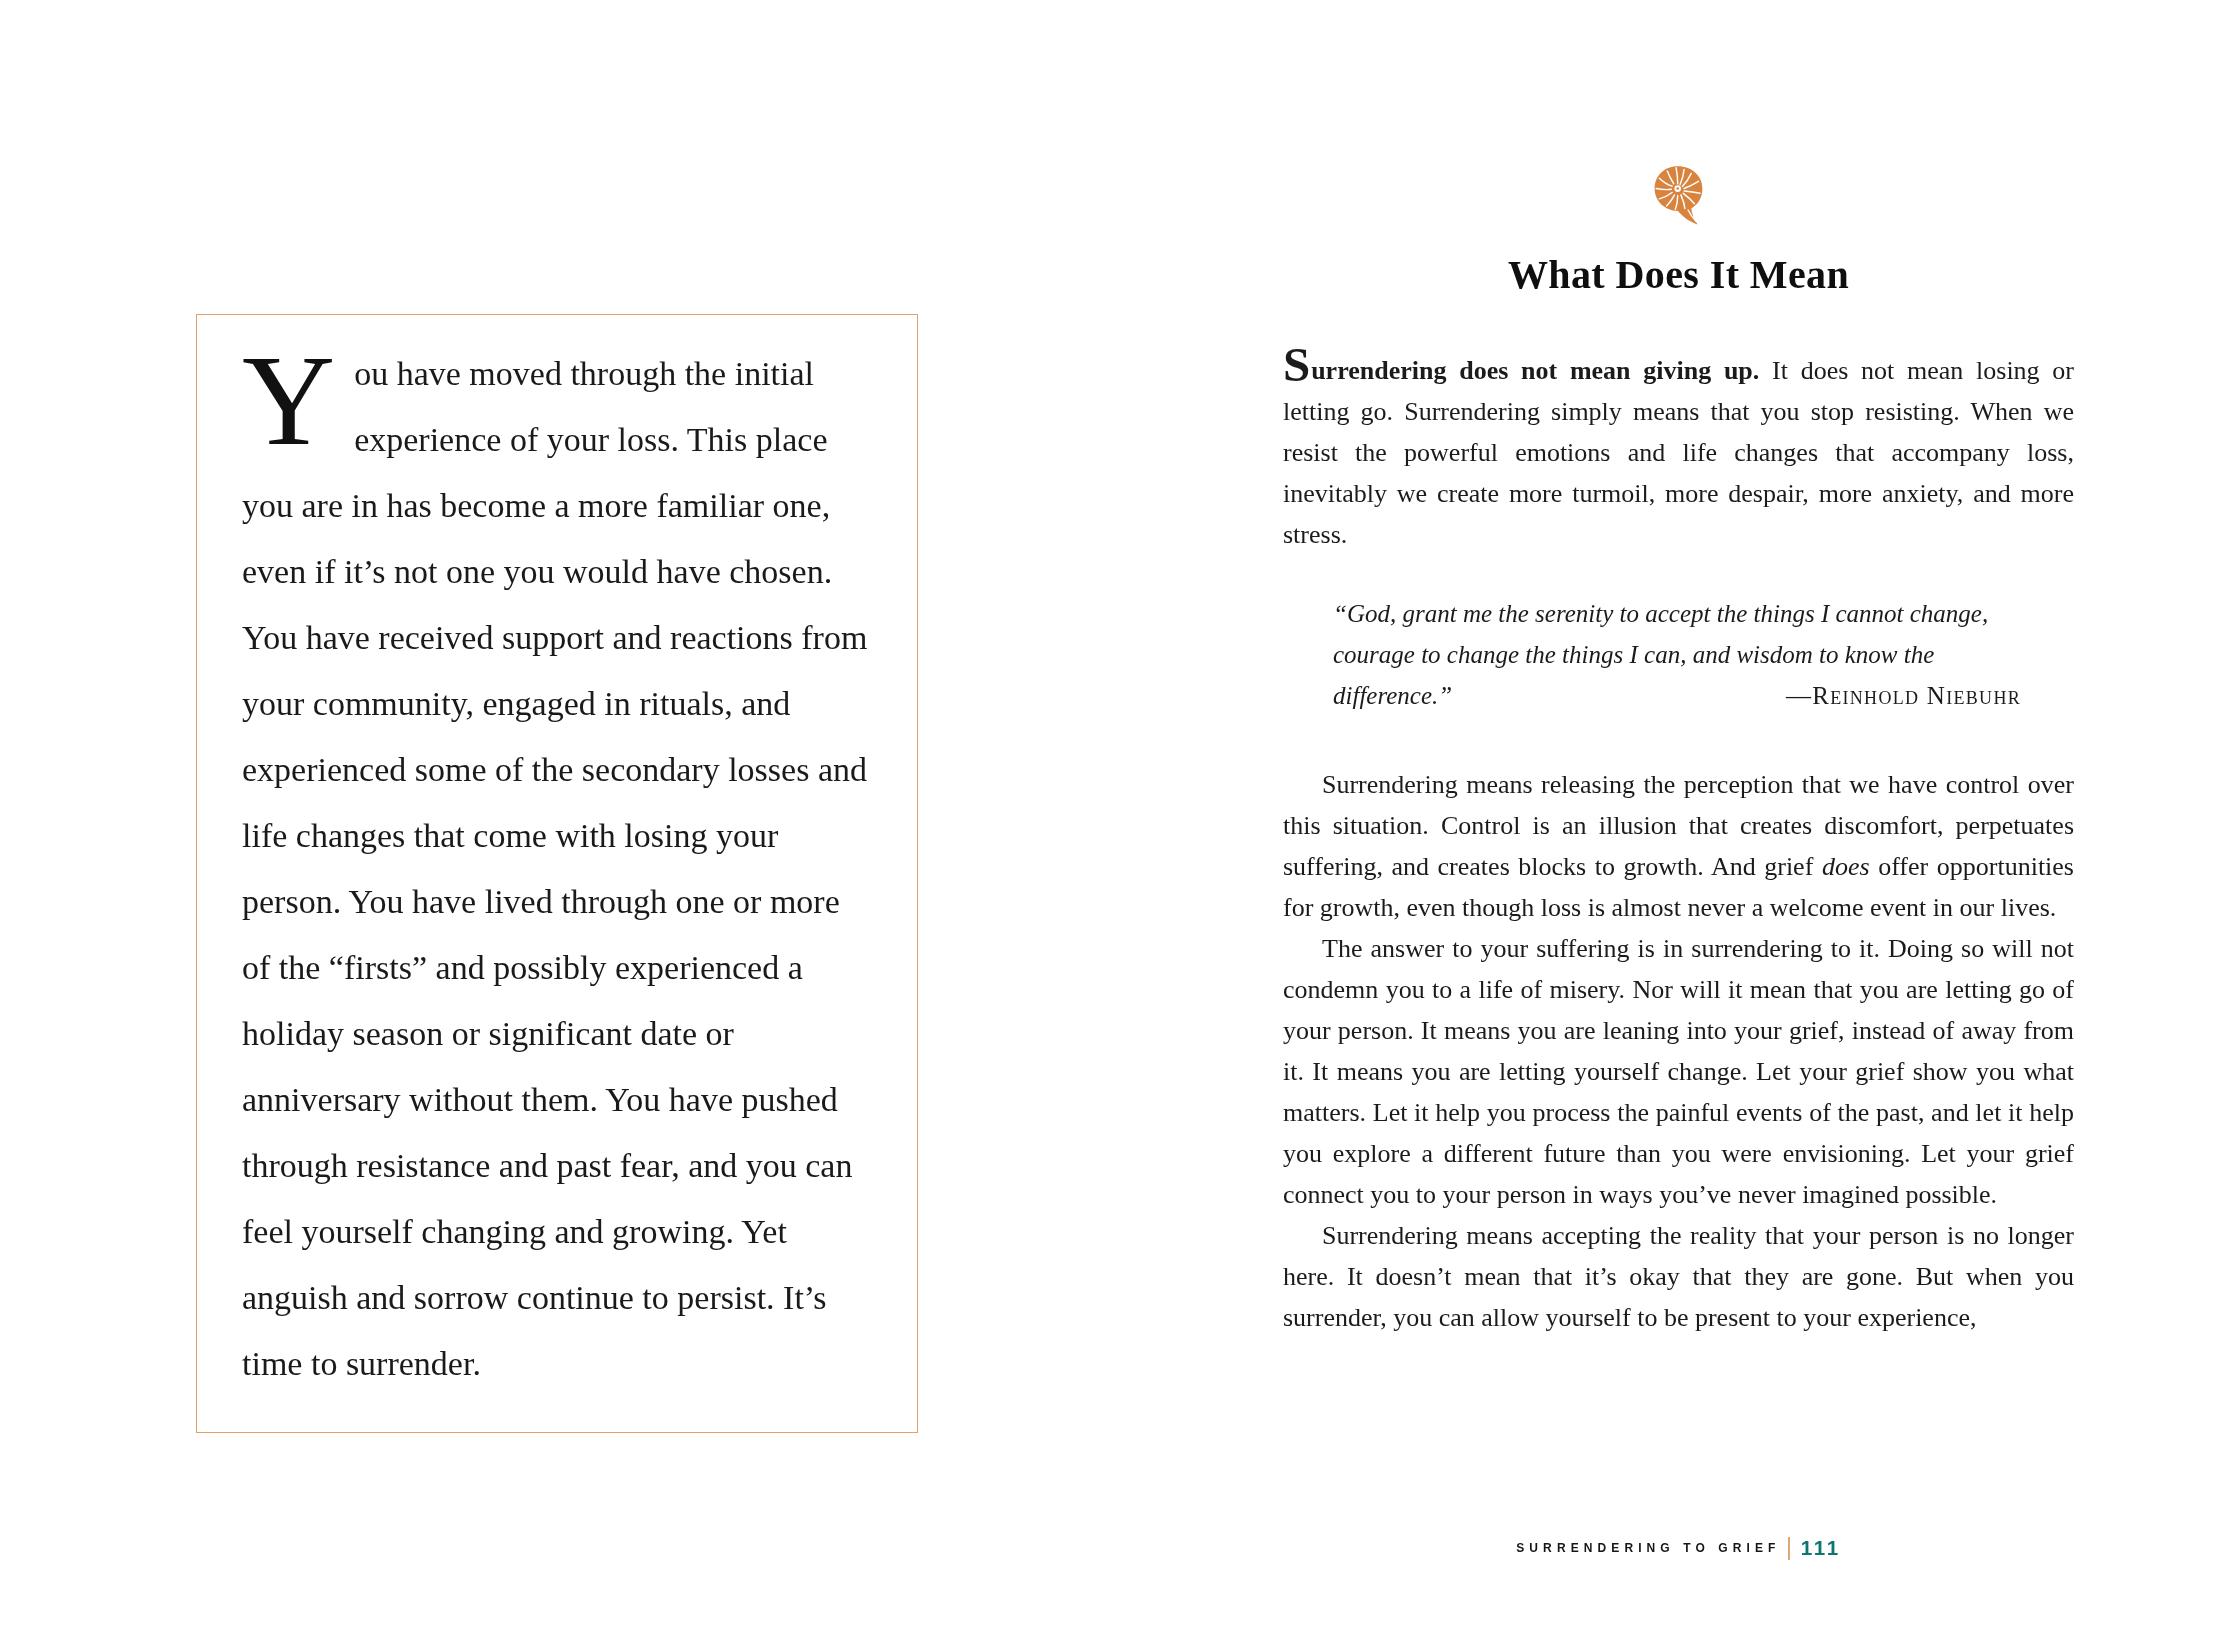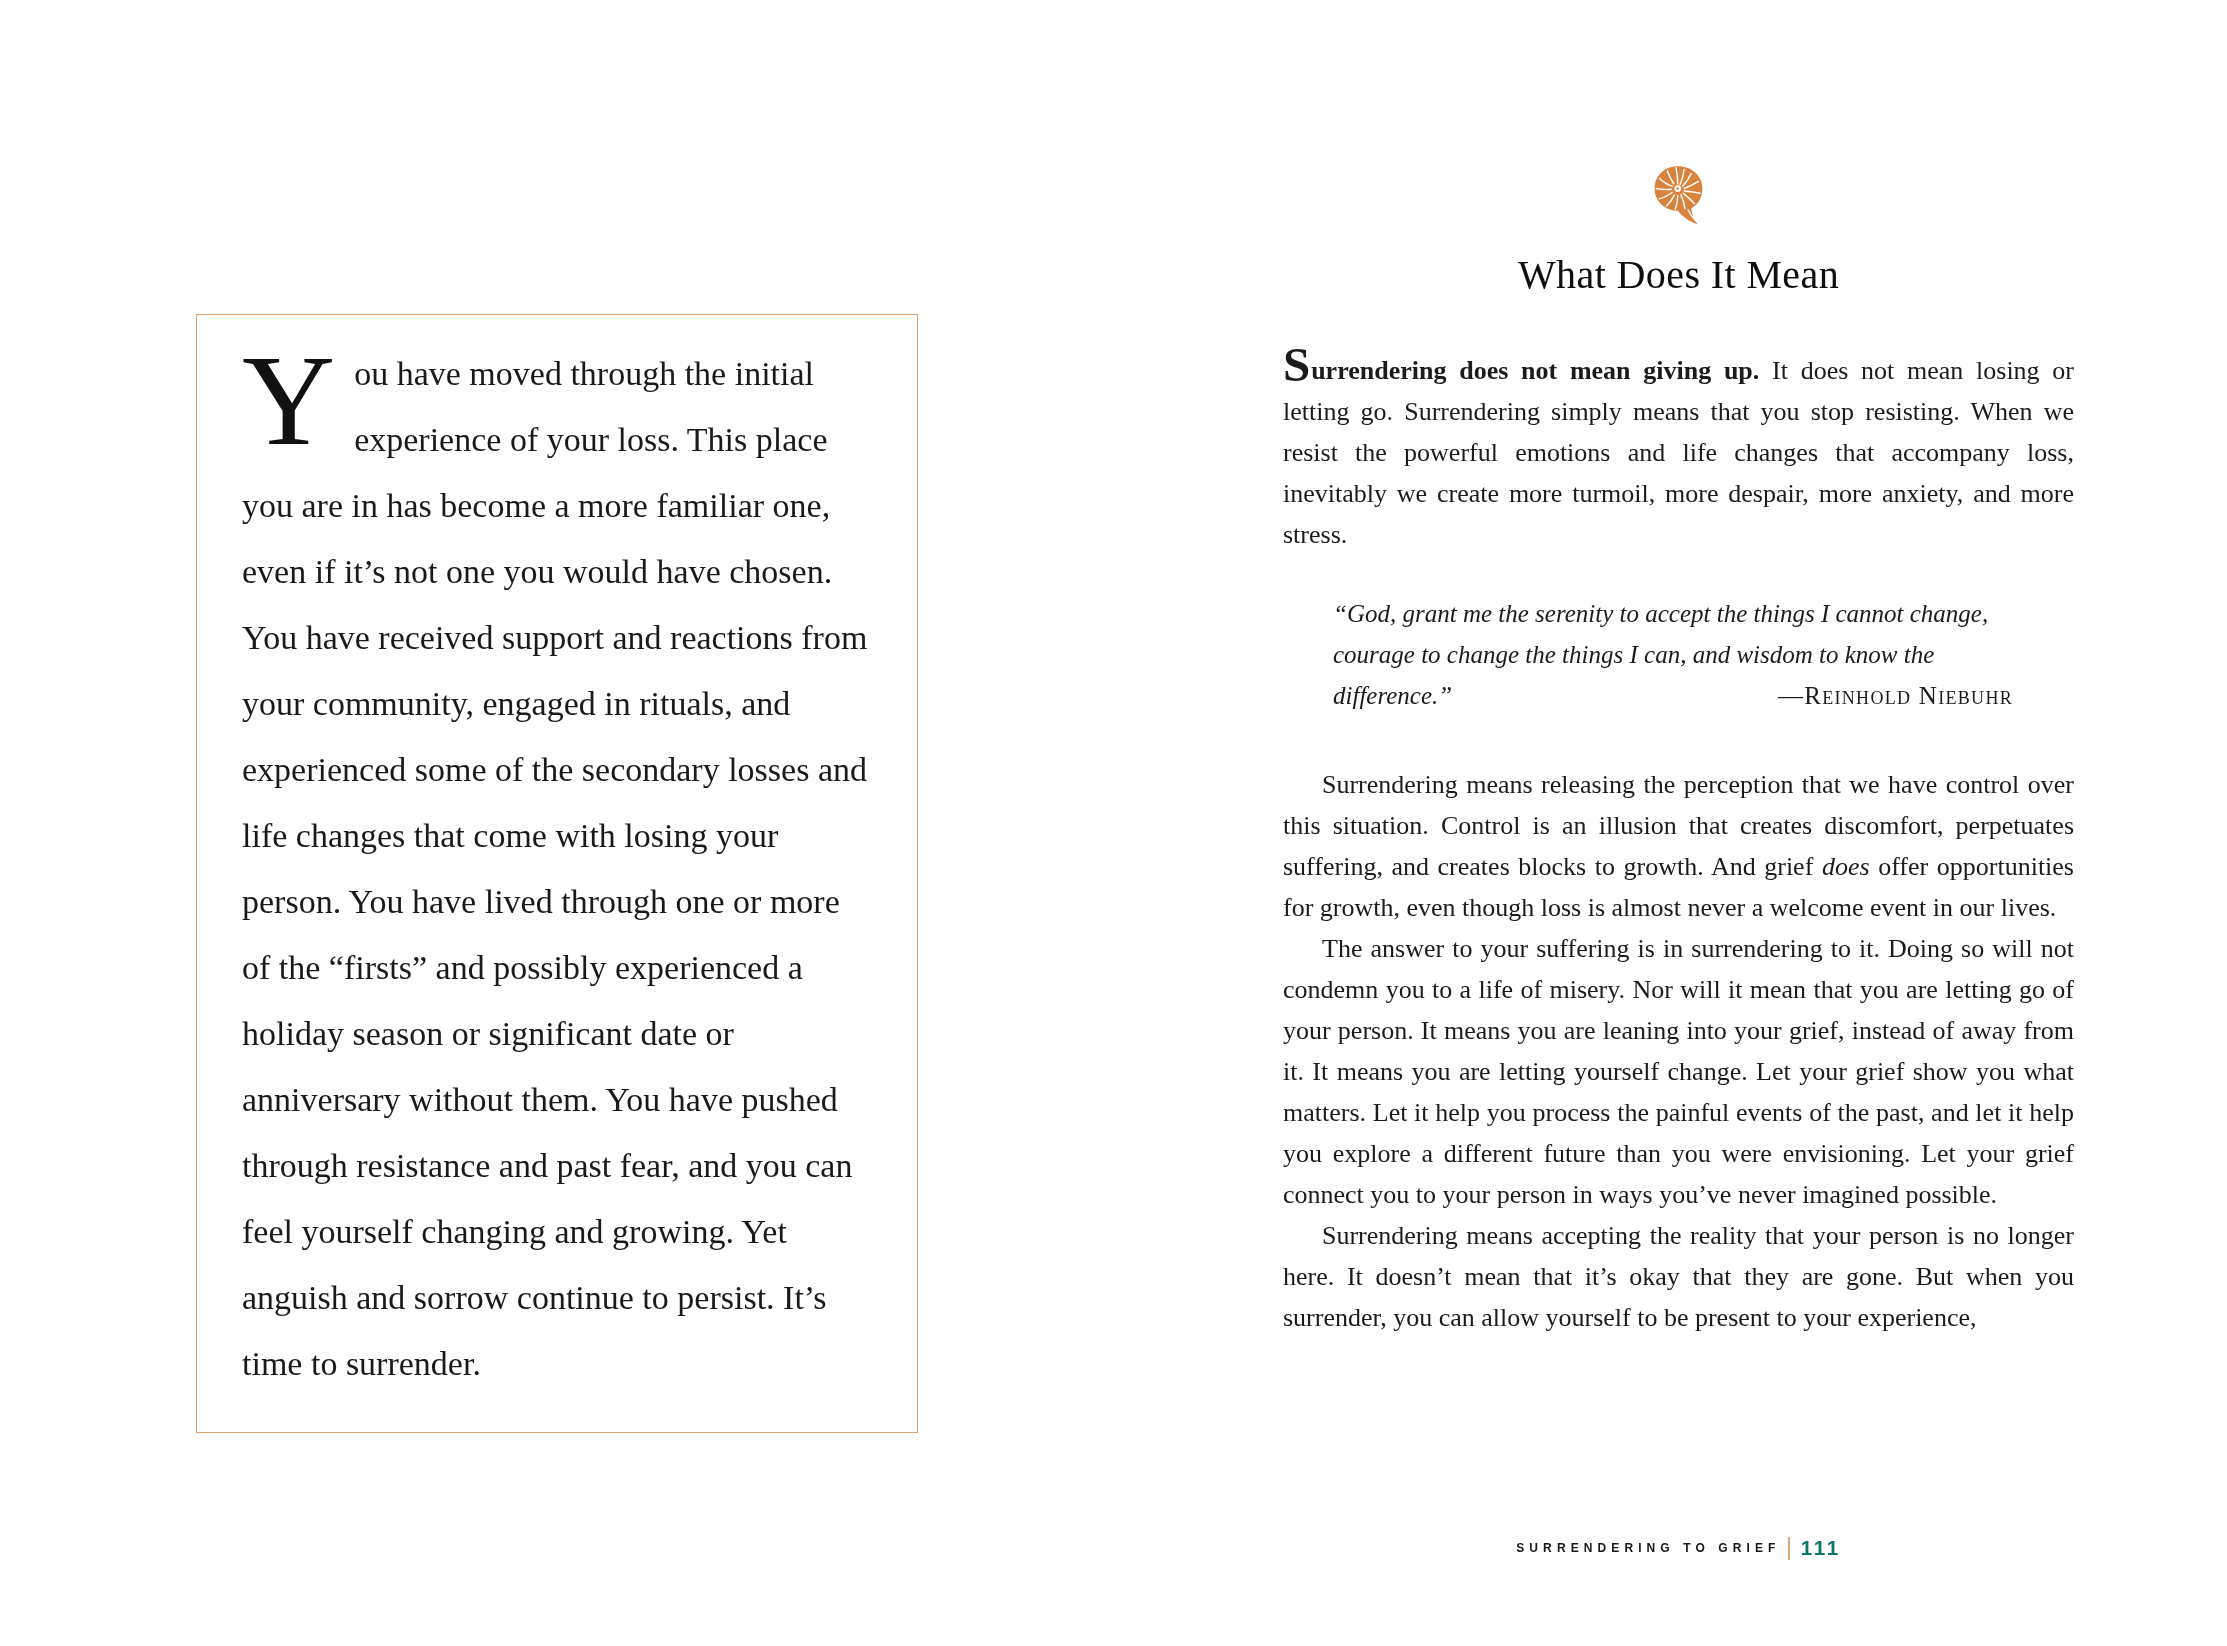--- a/index.html
+++ b/index.html
@@ -43,21 +43,21 @@
     color: #1b1b1b;
   }
   .ornament {
     display: block;
     margin: 164px auto 0;
     width: 51px; height: 65px;
   }
   .chapter-title {
     margin: 20.6px 0 0;
     text-align: center;
-    font-weight: normal;
+    font-weight: bold;
     font-size: 40px;
     line-height: 50px;
     color: #0f0f0f;
     letter-spacing: 0.4px;
   }
   .body-text {
     font-size: 26px;
     line-height: 41px;
     text-align: justify;
     color: #1b1b1b;
@@ -78,21 +78,21 @@
     position: relative;
     margin: 38px 53px 0 50px;
     font-style: italic;
     font-size: 25px;
     line-height: 41px;
     text-align: left;
     color: #1b1b1b;
   }
   .attribution {
     position: absolute;
-    right: 8px; bottom: 0;
+    right: 0; bottom: 0;
     font-style: normal;
     font-variant: small-caps;
     letter-spacing: 1.3px;
     font-size: 25px;
     color: #1b1b1b;
   }
 
   .para { margin: 0; text-indent: 39px; }
   .para2 { margin-top: 48px; }
 

